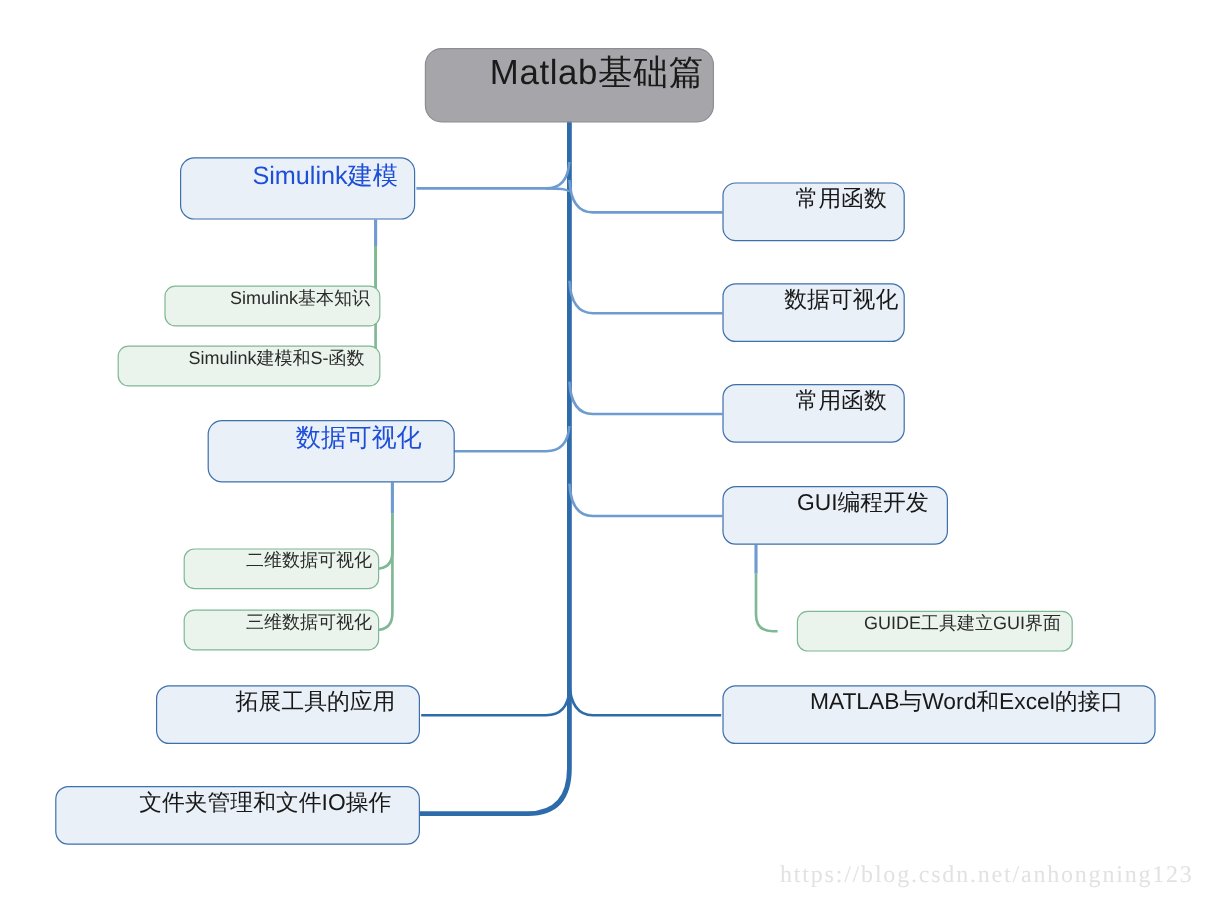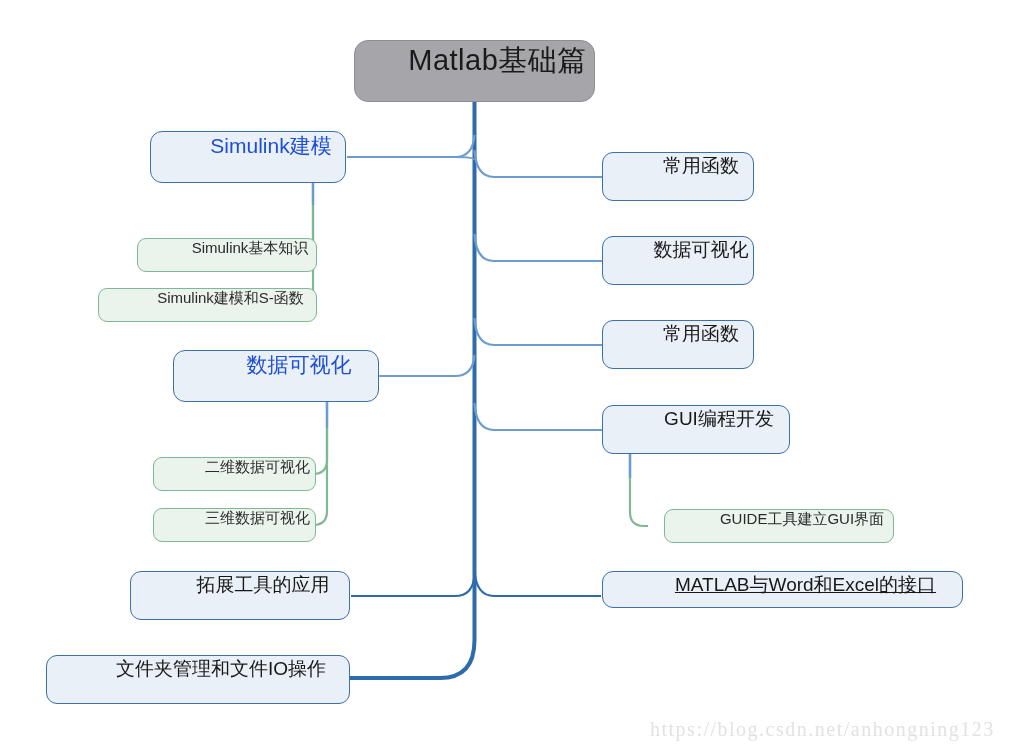--- a/index.html
+++ b/index.html
@@ -155,19 +155,19 @@
     <span>常用函数</span>
   </div>
 
   <div class="node node-blue-sm" style="left:602px; top:405px; width:188px; height:49px;">
     <span>GUI编程开发</span>
   </div>
   <div class="node node-green" style="left:648px; top:509px; width:230px; height:34px;">
     <span>GUIDE工具建立GUI界面</span>
   </div>
 
-  <div class="node node-blue-sm" style="left:602px; top:571px; width:361px; height:37px;text-decoration:underline;">
+  <div class="node node-blue-sm" style="left:602px; top:571px; width:361px; height:49px;">
     <span>MATLAB与Word和Excel的接口</span>
   </div>
 
   <div class="watermark" style="left:650px; top:718px;">https://blog.csdn.net/anhongning123</div>
 
 </div>
 
 </body></html>

